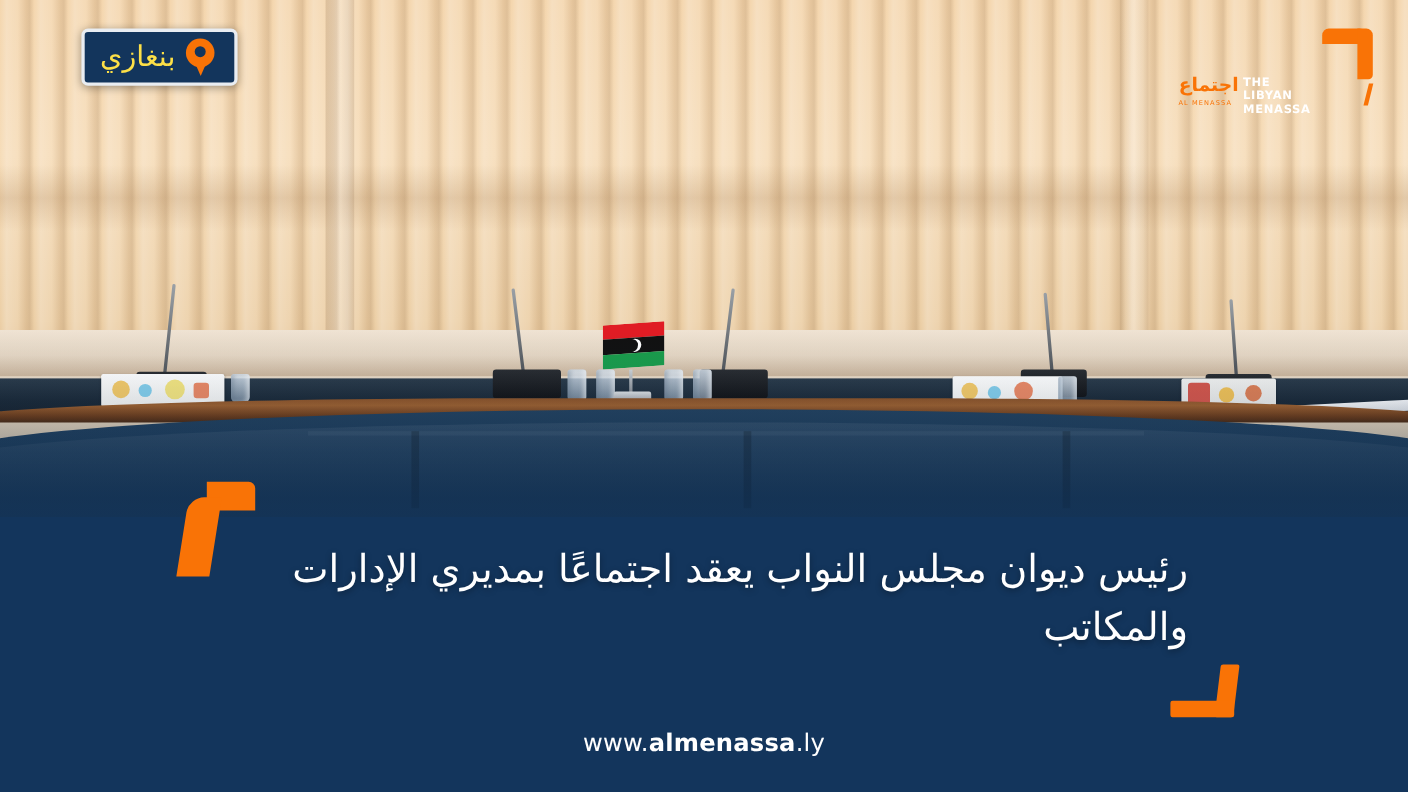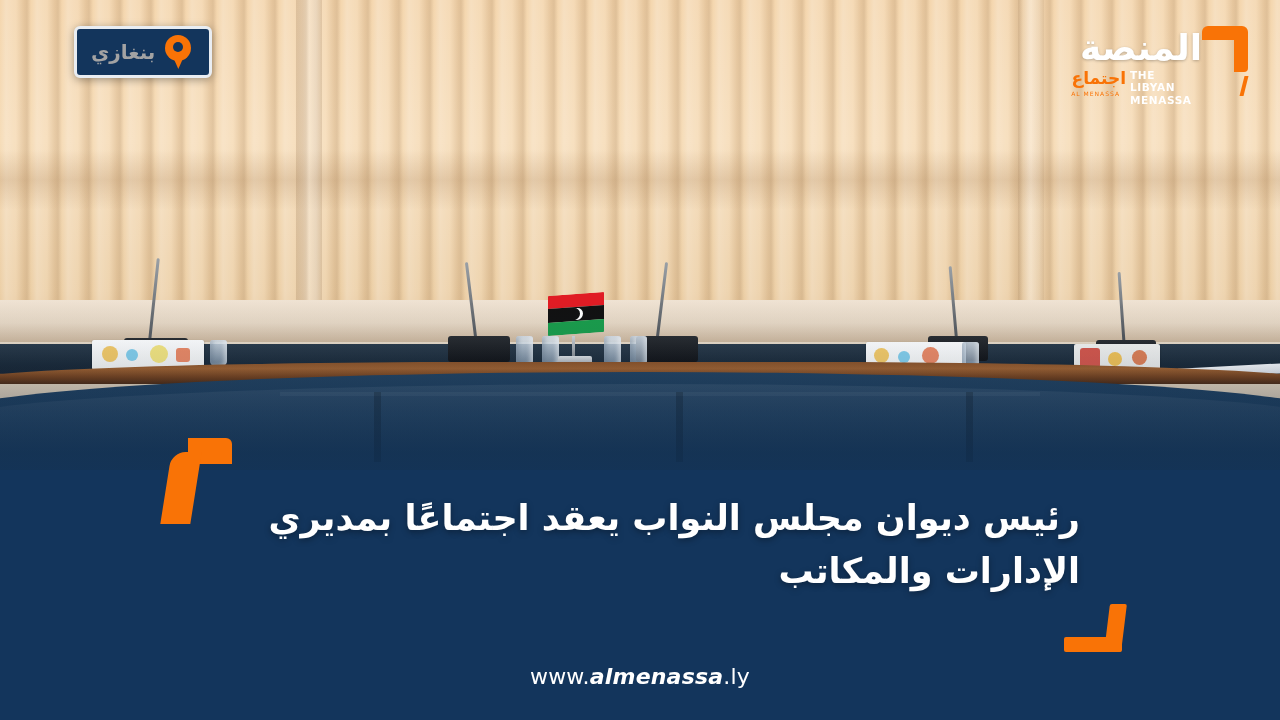--- a/index.html
+++ b/index.html
@@ -133,21 +133,21 @@
   
   .loc-badge{
     position:absolute; left:74px; top:26px; height:52px;
     display:flex; align-items:center; gap:10px;
     padding:0 18px 0 14px;
     background:#13355c;
     border:3px solid #e9edf2; border-radius:6px;
     box-shadow:0 2px 8px rgba(0,0,0,.35);
   }
   .loc-text{
-    color:#a3a3a3; font-size:20px; font-weight:bold; line-height:1;
+    color:#fde047; font-size:26px; font-weight:normal; line-height:1;
     letter-spacing:.5px;
   }
   .pin{ width:26px; height:34px; position:relative; flex:0 0 auto; }
   .pin .pin-body{
     position:absolute; left:0; top:0; width:26px; height:26px; border-radius:50% 50% 50% 50%;
     background:#f97306;
   }
   .pin .pin-tip{
     position:absolute; left:5px; top:16px; width:16px; height:18px; background:#f97306;
     clip-path:polygon(0 0,100% 0,50% 100%);
@@ -211,32 +211,32 @@
     position:absolute; right:0; top:0; width:17px; height:48px; background:#f97306;
     transform:skewX(-7deg); border-radius:2px;
   }
   .bracket-br .b-h2{
     position:absolute; left:0; bottom:0; width:58px; height:15px; background:#f97306; border-radius:2px;
   }
 
   
   .headline{
     position:absolute; right:200px; top:492px; width:880px;
-    color:#ffffff; font-size:35px; font-weight:bold; line-height:1.52;
+    color:#ffffff; font-size:35px; font-weight:normal; line-height:1.52;
     text-align:right; direction:rtl;
     text-shadow:0 2px 6px rgba(0,0,0,.35);
   }
 
   
   .url{
     position:absolute; left:0; right:0; top:664px;
     text-align:center; color:#ffffff; font-size:22px; direction:ltr;
     letter-spacing:.2px;
   }
-  .url b{ font-weight:bold;font-style:italic; }
+  .url b{ font-weight:bold; }
 </style>
 </head>
 <body>
 
 <div class="card">
 
   <div class="photo">
 
     <div class="blinds"></div>
     <div class="blind-shadow"></div>
@@ -356,21 +356,20 @@
   <div class="loc-badge">
     <span class="pin">
       <span class="pin-body"></span>
         <span class="pin-tip"></span>
         <span class="pin-hole"></span>
     </span>
     <span class="loc-text">بنغازي</span>
   </div>
 
   <div class="logo">
-    <span class="logo-ar">المنصة</span>
     <span class="logo-mark">
       <i class="lm-h"></i>
         <i class="lm-v"></i>
     </span>
     <span class="logo-tick"></span>
     <span class="logo-sub-ar">اجتماع</span>
     <span class="logo-sub-tiny">AL MENASSA</span>
     <span class="logo-en">
       <span>THE LIBYAN</span><br>
       <span>MENASSA</span>

